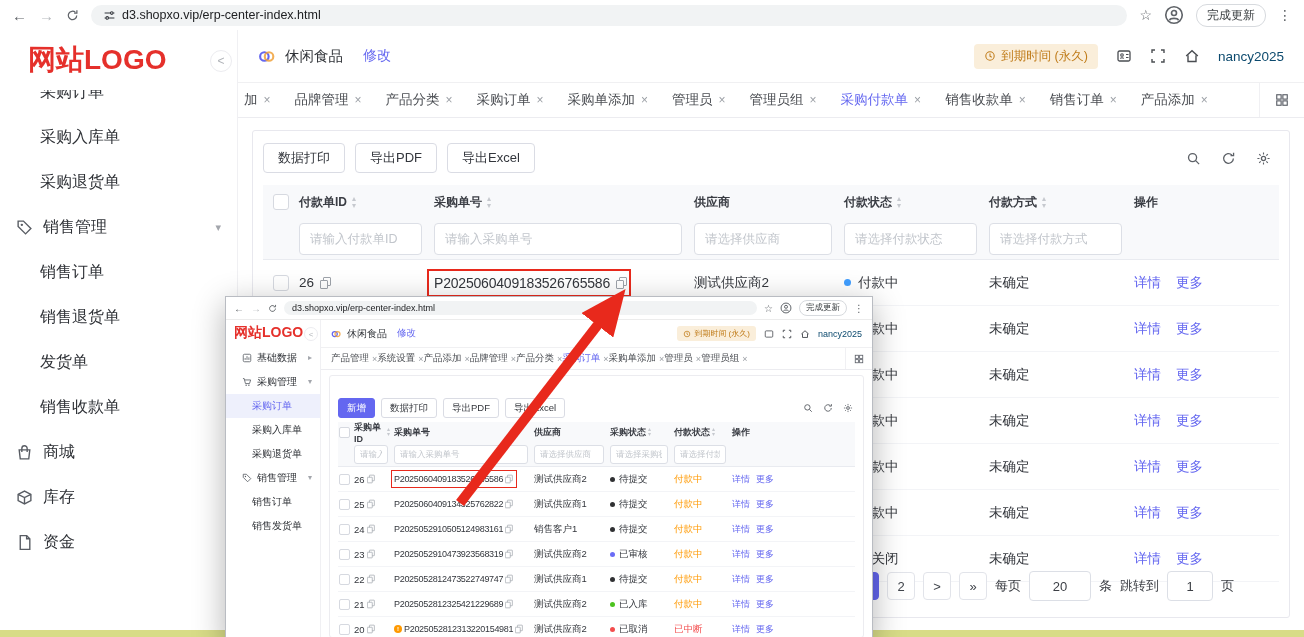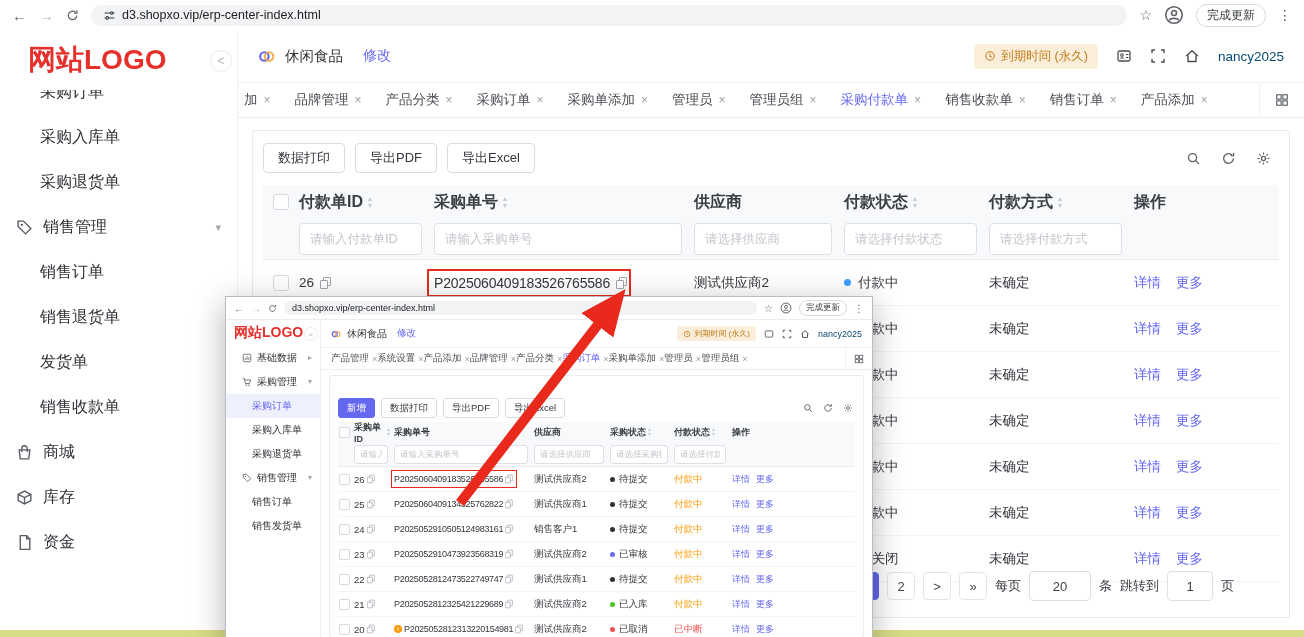--- a/index.html
+++ b/index.html
@@ -57,21 +57,21 @@
   .content{flex:1;padding:12px 14px;min-height:0}
   .card{height:100%;box-sizing:border-box;border:1px solid #e8e8ee;border-radius:3px;padding:12px 10px;position:relative;background:#fff}
   .toolbar{display:flex;align-items:center;gap:10px}
   .btns{display:flex;gap:10px}
   .btn{height:30px;padding:0 14px;font-size:13px;color:#33363c;background:#fff;border:1px solid #dadce4;border-radius:4px;cursor:pointer;font-family:inherit}
   .btn.primary{background:var(--accent);border-color:var(--accent);color:#fff}
   .tools{margin-left:auto;display:flex;align-items:center;gap:20px;color:#5d6167;padding-right:8px}
   .tsvg{width:15px;height:15px;display:block}
 
   .tbl{margin-top:12px}
-  .thead{display:flex;align-items:center;height:34px;background:#f8f9fb;font-weight:600;color:#3a3d44;font-size:16px}
+  .thead{display:flex;align-items:center;height:34px;background:#f8f9fb;font-weight:600;color:#3a3d44;font-size:12px}
   .filter-row{display:flex;align-items:center;height:40px;background:#f8f9fb;border-bottom:1px solid #e9ebf0}
   .trow{display:flex;align-items:center;height:45px;border-bottom:1px solid #f3f4f7;font-size:13.5px}
   .cell{display:flex;align-items:center;box-sizing:border-box;padding-right:8px;min-width:0}
   .c-cb{width:36px;justify-content:center;padding-right:0}
   .c-id{width:135px}
   .c-order{width:260px}
   .c-sup{width:150px}
   .c-status{width:145px}
   .c-method{width:145px}
   .c-act{flex:1}

